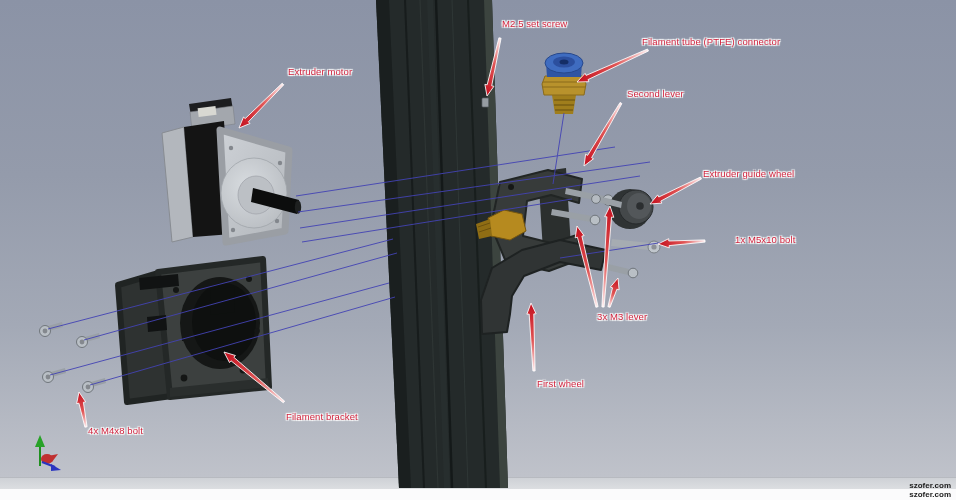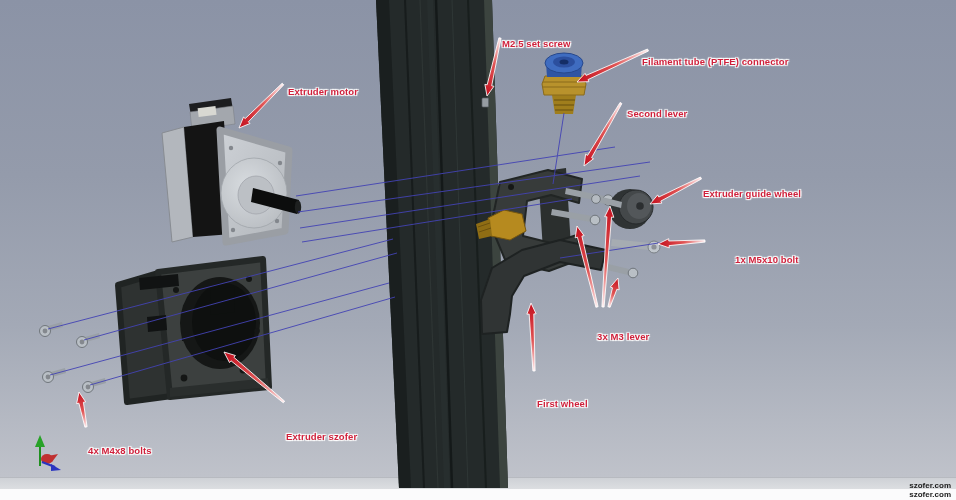--- a/index.html
+++ b/index.html
@@ -4,24 +4,23 @@
 <style>
   html,body{margin:0;padding:0;background:#fff;}
   #stage{
     position:relative;width:956px;height:500px;overflow:hidden;
     font-family:"Liberation Sans",sans-serif;
     background:linear-gradient(180deg,#8b93a6 0%,#949bab 35%,#a3a9b6 65%,#bfc2ca 95%,#c8cad1 100%);
   }
   #scene{position:absolute;left:0;top:0;}
   .lbl{
     position:absolute;white-space:nowrap;
-    font-weight:bold;font-size:9.5px;line-height:10px;letter-spacing:.1px;
+    font-weight:normal;font-size:9.5px;line-height:10px;letter-spacing:.1px;
     color:#cf1f3a;
     text-shadow:0 0 1px #fff,0 0 2px #fff,1px 1px 1px #fff,-1px -1px 1px #fff,1px -1px 1px #fff,-1px 1px 1px #fff;
-    margin-top:20px;
   }
   #watermark{
     position:absolute;right:5px;bottom:1px;text-align:right;
     font-weight:bold;font-size:8px;line-height:9px;color:#1c1c1c;
   }
 </style>
 </head>
 <body>
 
 <div id="stage">
@@ -273,20 +272,20 @@
   </svg>
 
   <div class="lbl" style="left: 288px; top: 67px; color: rgb(207, 31, 58);">Extruder motor</div>
   <div class="lbl" style="left: 502px; top: 19px; color: rgb(207, 31, 58);">M2.5 set screw</div>
   <div class="lbl" style="left: 642px; top: 37px; color: rgb(207, 31, 58);">Filament tube (PTFE) connector</div>
   <div class="lbl" style="left: 627px; top: 89px; color: rgb(207, 31, 58);">Second lever</div>
   <div class="lbl" style="left: 703px; top: 169px; color: rgb(207, 31, 58);">Extruder guide wheel</div>
   <div class="lbl" style="left: 711px; top: 235px; color: rgb(207, 31, 58); padding-left: 24px;">1x M5x10 bolt</div>
   <div class="lbl" style="left: 597px; top: 312px; color: rgb(207, 31, 58);">3x M3 lever</div>
   <div class="lbl" style="left: 537px; top: 379px; color: rgb(207, 31, 58);">First wheel</div>
-  <div class="lbl" style="left: 286px; top: 412px; color: rgb(207, 31, 58);">Extruder szofer</div>
-  <div class="lbl" style="left: 88px; top: 426px; color: rgb(207, 31, 58);">4x M4x8 bolts</div>
+  <div class="lbl" style="left: 286px; top: 412px; color: rgb(207, 31, 58);">Filament bracket</div>
+  <div class="lbl" style="left: 88px; top: 426px; color: rgb(207, 31, 58);">4x M4x8 bolt</div>
 
   <div id="watermark">
     <div>szofer.com</div>
     <div>szofer.com</div>
   </div>
 </div>
 
 </body></html>

